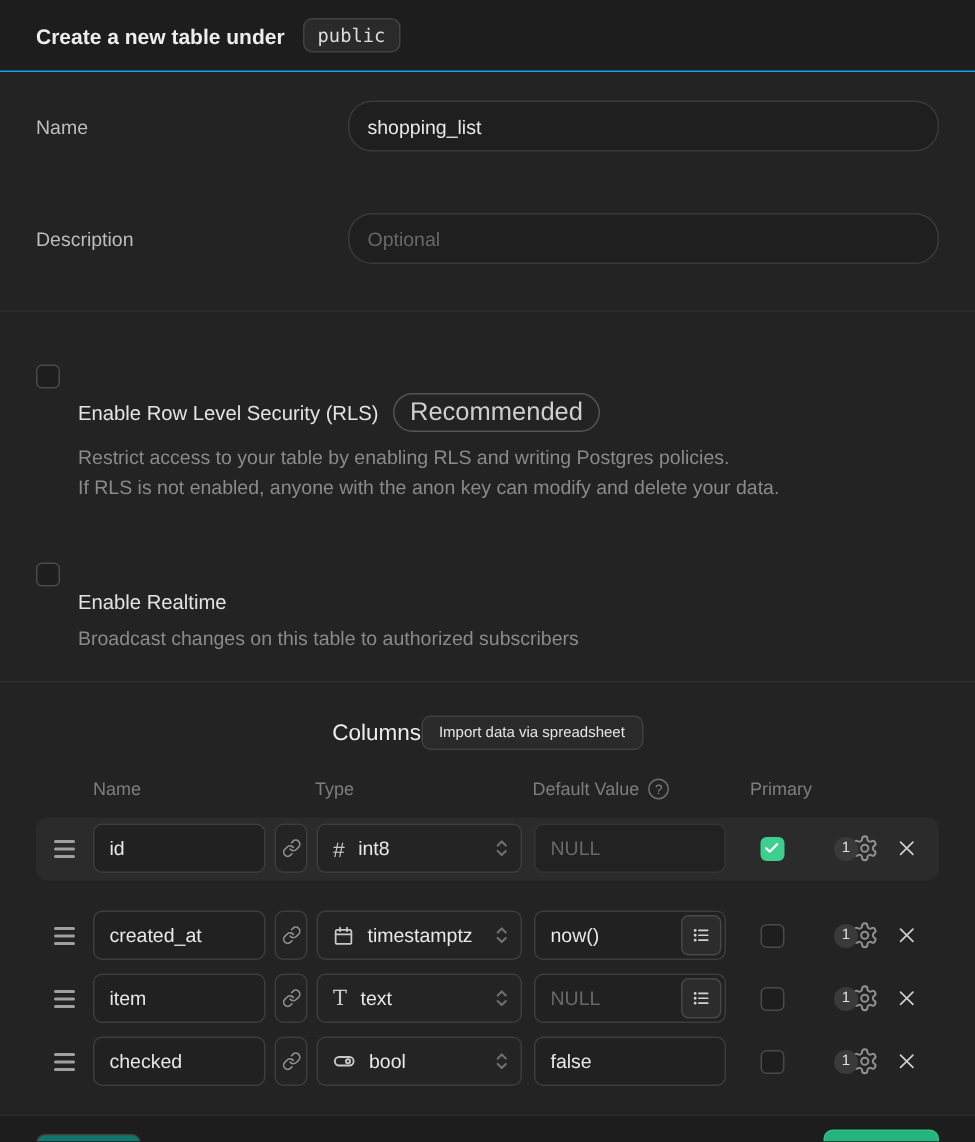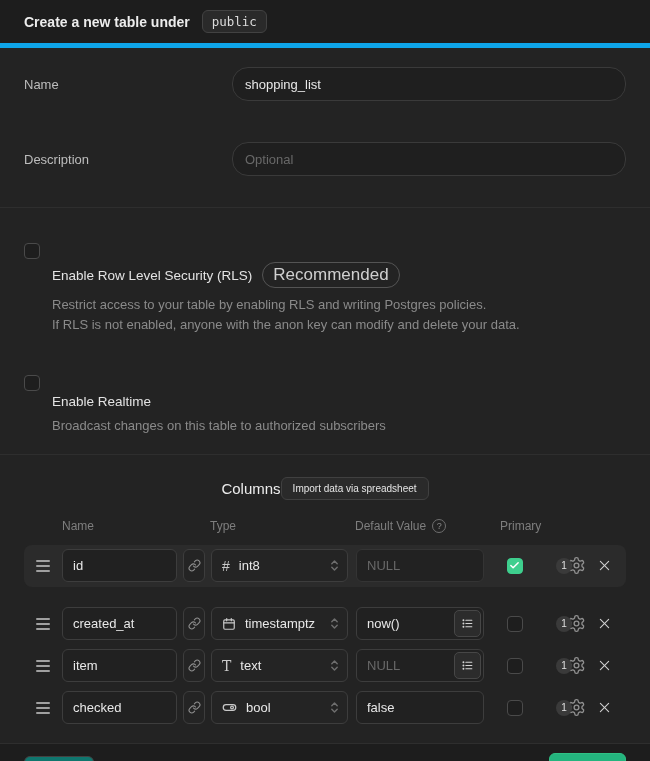--- a/index.html
+++ b/index.html
@@ -2,21 +2,21 @@
 <html style="--accent: #3ecf8e; --save: #24b47e;"><head>
 <meta charset="utf-8">
 <style>
   * { box-sizing: border-box; }
   html, body { margin: 0; padding: 0; background: #181818; }
   body { font-family: "Liberation Sans", sans-serif; -webkit-font-smoothing: antialiased; }
 
   .dialog { width: 650px; height: 761px; background: #232323; color: #ededed; display: flex; flex-direction: column; overflow: hidden; }
 
   
-  .dialog-header { height: 48px; flex: 0 0 48px; background: #1d1d1d; border-bottom: 5px solid #0ea5e9; display: flex; align-items: center; gap: 12px; padding: 0 24px; }
+  .dialog-header { height: 48px; flex: 0 0 48px; background: #1d1d1d; border-bottom: 1px solid #0ea5e9; display: flex; align-items: center; gap: 12px; padding: 0 24px; }
   .header-title { font-size: 14px; font-weight: 700; color: #ededed; }
   .schema-chip { font-family: "DejaVu Sans Mono", monospace; font-size: 12.5px; background: #2a2a2a; border: 1px solid #424242; border-radius: 6px; padding: 3px 9px; color: #dcdcdc; }
 
   
   .section-form { padding: 19px 24px 31px; border-bottom: 1px solid #2e2e2e; }
   .form-row { display: flex; }
   .form-row + .form-row { margin-top: 41px; }
   .field-label { width: 208px; flex: 0 0 208px; font-size: 13px; color: #bdbdbd; padding-top: 10px; }
   .field-control { flex: 1; }
   .text-input { width: 100%; height: 34px; background: #1f1f1f; border: 1px solid #3a3a3a; border-radius: 16px; padding: 0 12px; color: #e8e8e8; font-size: 13px; outline: none; font-family: "Liberation Sans", sans-serif; }

